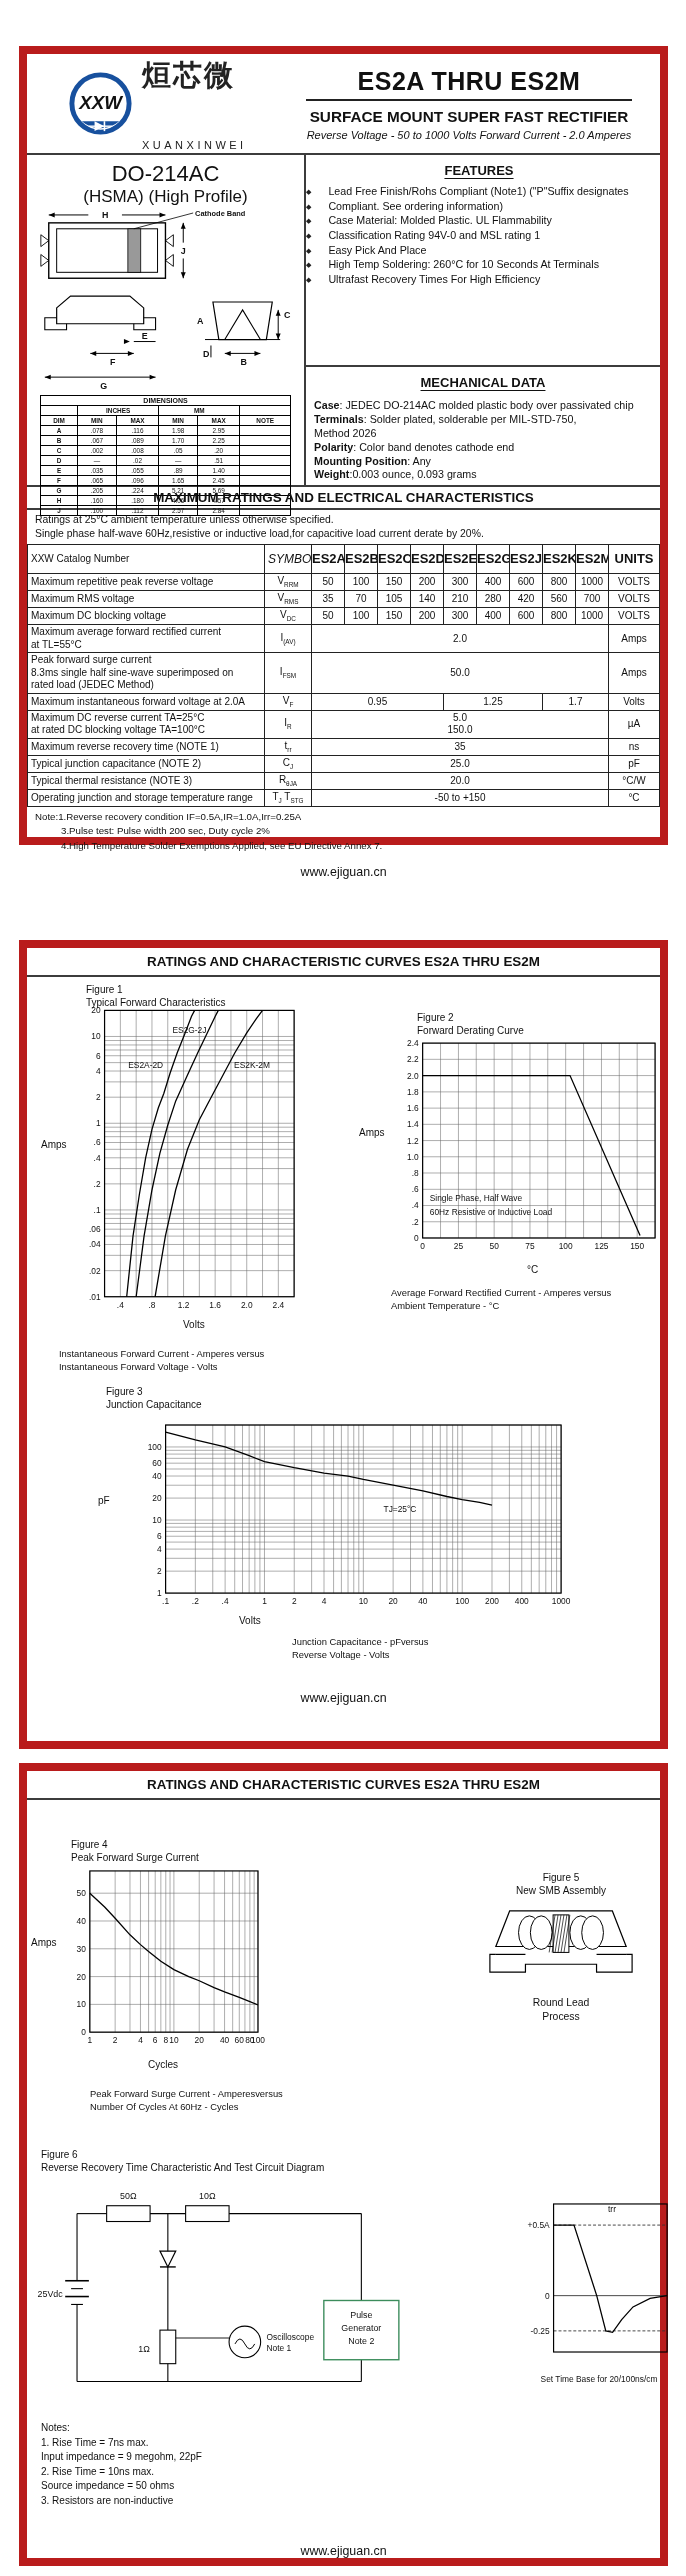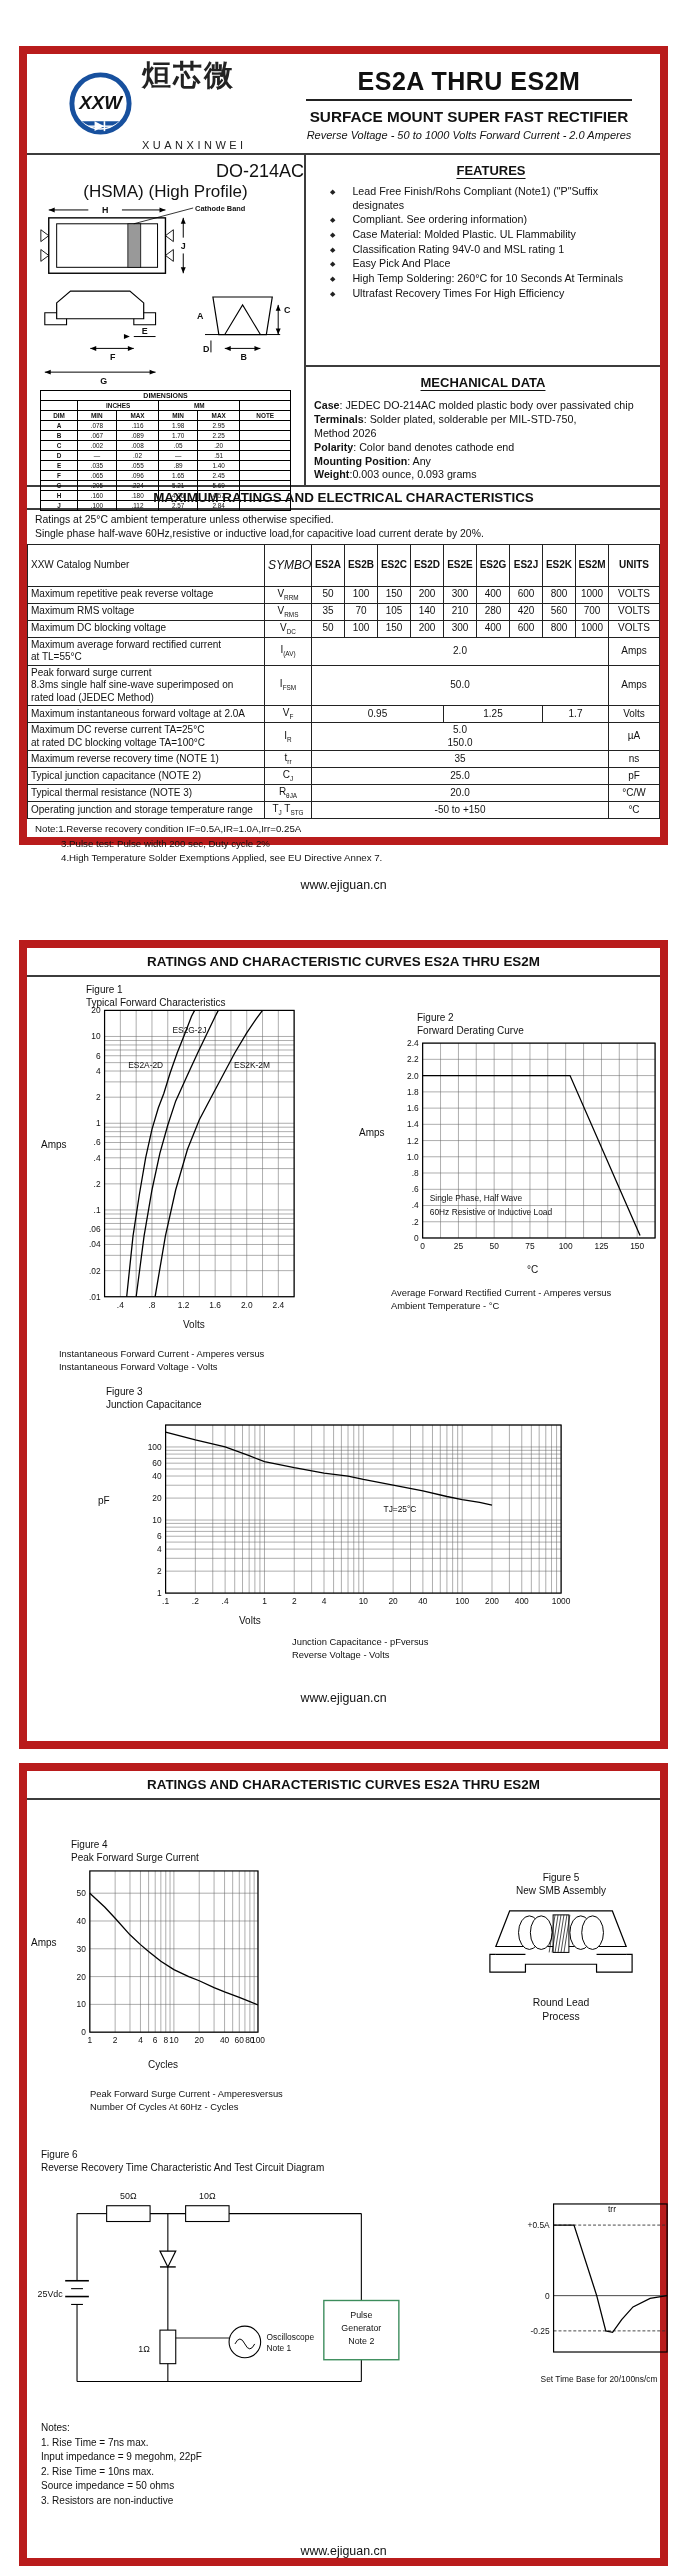--- a/index.html
+++ b/index.html
@@ -17,40 +17,40 @@
   .en{font-size:11px;letter-spacing:3.5px;margin-top:-1px;color:#222;}
   .head-r{flex:1;text-align:center;padding-right:14px;}
   .t1{font-size:25px;font-weight:bold;letter-spacing:0.5px;}
   .t-rule{height:2px;background:#222;width:326px;margin:3px auto 7px;}
   .t2{font-size:15.3px;font-weight:bold;}
   .t3{font-size:11px;font-style:italic;margin-top:3px;}
 
   
   .p1-cols{display:flex;height:330px;}
   .colL{width:279px;border-right:2px solid #3c3c3c;box-sizing:border-box;text-align:center;padding-top:6px;}
-  .pkg-name{font-size:18px;text-align:right;}
+  .pkg-name{font-size:22px;}
   .pkg-prof{font-size:17px;}
   #dimsTable{margin:2px auto 0;border-collapse:collapse;font-size:6.4px;width:251px;}
   #dimsTable td,#dimsTable th{border:1px solid #000;padding:0 2px;height:9px;text-align:center;}
   #dimsTable th{font-size:7px;}
   .colR{flex:1;display:flex;flex-direction:column;}
-  .feat{height:210px;box-sizing:border-box;padding:4px 8px 0 24px;}
+  .feat{height:210px;box-sizing:border-box;padding:4px 8px 0 0;}
   .sec-title{font-weight:bold;text-align:center;font-size:13px;text-decoration:underline;text-underline-offset:3px;margin:4px 0 7px;}
   .feat ul{margin:0;padding:0;list-style:none;font-size:10.7px;line-height:1.28;}
   .feat li{display:flex;gap:17px;margin:1px 0;}
   .blt{font-size:7px;line-height:13px;color:#222;}
   .mech{flex:1;border-top:2px solid #3c3c3c;padding:4px 8px 0 8px;font-size:10.7px;line-height:1.3;box-sizing:border-box;}
 
   
   .banner{border-top:2px solid #3c3c3c;border-bottom:2px solid #3c3c3c;font-weight:bold;font-size:13.4px;text-align:center;padding:3px 0;}
   .pre{font-size:10.4px;padding:3px 8px 4px;line-height:1.3;}
   #ratTable{border-collapse:collapse;width:100%;font-size:10px;table-layout:fixed;}
   #ratTable td{border:1px solid #222;padding:1px 3px;text-align:center;line-height:1.25;overflow:hidden;}
   #ratTable td.lbl{text-align:left;}
-  #ratTable td.hpn{font-weight:bold;font-size:10px;padding:14px 0;}
+  #ratTable td.hpn{font-weight:bold;font-size:13px;padding:6px 0;}
   #ratTable td.i{font-style:italic;font-size:12px;}
   #ratTable sub{font-size:6.4px;}
   .notes{font-size:9.7px;padding:3px 8px;line-height:1.5;}
   .notes .ind{padding-left:26px;}
   .foot{text-align:center;font-size:12.4px;margin-top:9px;}
 
   
   .pg-title{border-bottom:2px solid #3c3c3c;font-weight:bold;font-size:13.4px;text-align:center;padding:6px 0;}
   .content{position:relative;}
   .abs{position:absolute;}

